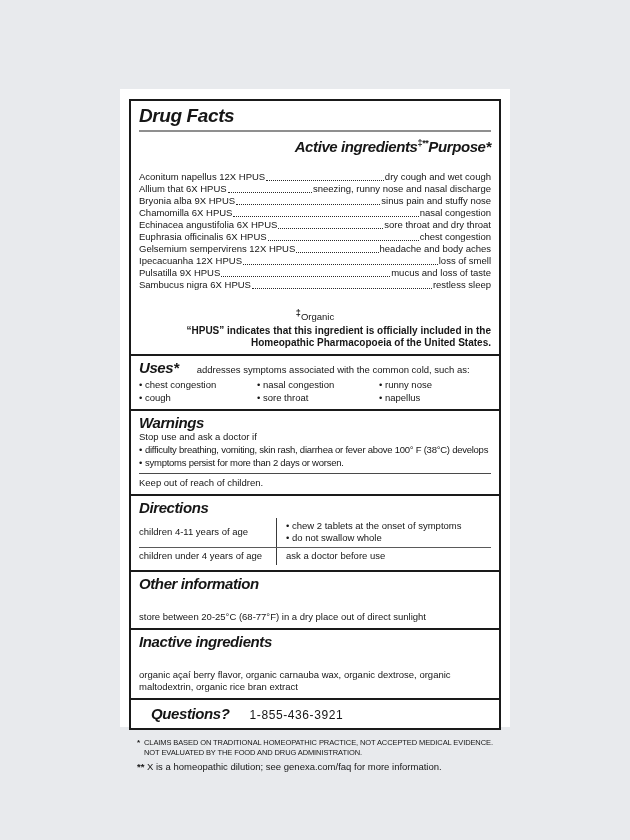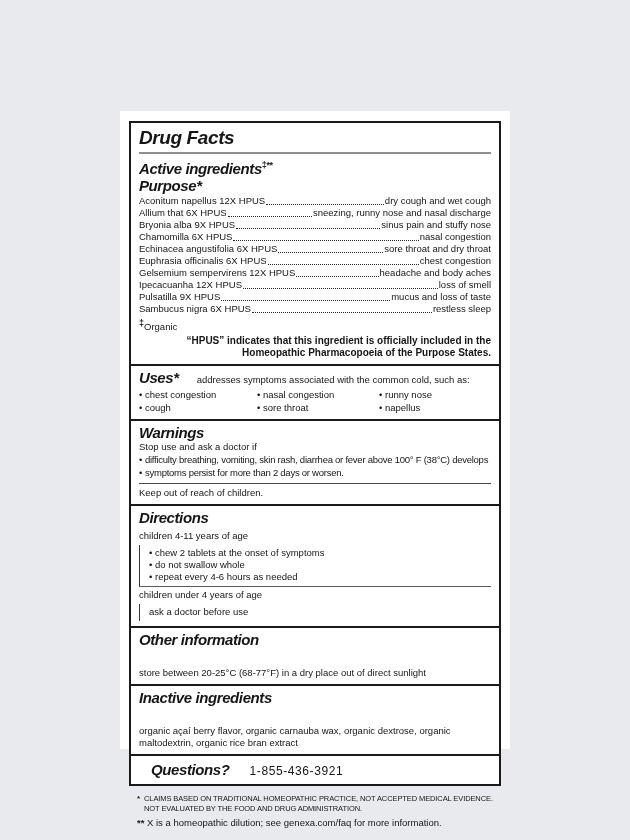--- a/index.html
+++ b/index.html
@@ -5,21 +5,21 @@
   * { margin:0; padding:0; box-sizing:border-box; }
   html,body { width:630px; height:840px; }
   body {
     background:#e8eaed;
     font-family:"Liberation Sans", sans-serif;
     color:#161616;
     position:relative;
     -webkit-font-smoothing:antialiased;
   }
   .card {
-    position:absolute; left:120px; top:111px;
+    position:absolute; left:120px; top:89px;
     width:390px; height:638px;
     background:#ffffff;
   }
   .box {
     margin:10px 9px 0 9px;
     border:2.5px solid #1a1a1a;
     background:#ffffff;
   }
   .sec { padding:3px 8px 5px 8px; }
   .sec + .sec { border-top:2px solid #1a1a1a; }
@@ -31,42 +31,42 @@
   .gray-rule { margin:1px 8px 0 8px; border-top:2px solid #8f8f8f; }
   .h2 {
     font-size:15px; font-weight:bold; font-style:italic;
     letter-spacing:-0.4px; line-height:17px;
   }
   .sup { font-size:9px; font-weight:bold; font-style:normal; vertical-align:super; }
   .body { font-size:9.5px; line-height:12px; }
   .bold { font-weight:normal; }
 
   
-  .ai-header { display:flex; justify-content:flex-end; align-items:baseline; margin-bottom:1px;flex-direction:column; }
+  .ai-header { display:flex; justify-content:flex-end; align-items:baseline; margin-bottom:16px; }
   .ing-row { display:flex; align-items:flex-end; font-size:9.5px; line-height:12px; }
   .ing-name, .ing-purpose { white-space:nowrap; }
   .leader { flex:1; border-bottom:1.6px dotted #2a2a2a; margin:0 1px 2px 1px; min-width:8px; }
-  .organic { font-size:9.5px; line-height:13px; margin-top:2px; }
+  .organic { font-size:9.5px; line-height:13px; margin-top:16px;text-align:center; }
   .sup-b { font-size:9px; font-weight:bold; vertical-align:super; }
   .hpus { font-size:10px; line-height:12px; font-weight:bold; text-align:right; margin-top:2px; }
 
   
   .uses-head { display:flex; align-items:baseline; gap:18px; }
   .uses-grid { display:grid; grid-template-columns:118px 122px auto; margin-top:3px; row-gap:1px; }
   .u-item { font-size:9.5px; line-height:12px; }
   .u-item::before { content:"• "; }
 
   
   .w-bullet { margin-top:1px; letter-spacing:-0.25px; }
   .w-bullet::before { content:"• "; letter-spacing:0; }
   .thin-rule { border-top:1.5px solid #4a4a4a; margin:4px 0 3px 0; }
 
   
   .dir-table { margin-top:2px; }
-  .dir-row { display:flex; align-items:flex-start;flex-direction:column; }
+  .dir-row { display:flex; align-items:center; }
   .dir-left { width:137px; padding:2px 4px 3px 0; }
   .dir-right { flex:1; border-left:1.5px solid #3a3a3a; padding:2px 0 3px 9px; }
   .dir-row.row2 { border-top:1.5px solid #5a5a5a; }
   .d-bullet::before { content:"• "; }
 
   
   .sec-body { margin-top:19px; }
 
   
   .q-sec { display:flex; align-items:flex-end; gap:20px; padding-top:5px; padding-bottom:6px;padding-left:20px; }
@@ -146,21 +146,21 @@
       <div class="ing-row">
         <span class="ing-name">Sambucus nigra 6X HPUS</span>
         <span class="leader"></span>
         <span class="ing-purpose">restless sleep</span>
       </div>
 
       <div class="organic"><span class="sup-b">‡</span><span>Organic</span></div>
 
       <div class="hpus">
         <div>“HPUS” indicates that this ingredient is officially included in the</div>
-        <div>Homeopathic Pharmacopoeia of the Purpose States.</div>
+        <div>Homeopathic Pharmacopoeia of the United States.</div>
       </div>
     </div>
 
     <div class="sec">
       <div class="uses-head">
         <span class="h2">Uses*</span>
         <span class="body">addresses symptoms associated with the common cold, such as:</span>
       </div>
       <div class="uses-grid">
         <div class="u-item">chest congestion</div>
@@ -182,21 +182,20 @@
     </div>
 
     <div class="sec">
       <div class="h2">Directions</div>
       <div class="dir-table">
         <div class="dir-row">
           <div class="dir-left body">children 4-11 years of age</div>
           <div class="dir-right body">
             <div class="d-bullet">chew 2 tablets at the onset of symptoms</div>
             <div class="d-bullet">do not swallow whole</div>
-            <div class="d-bullet">repeat every 4-6 hours as needed</div>
           </div>
         </div>
         <div class="dir-row row2">
           <div class="dir-left body">children under 4 years of age</div>
           <div class="dir-right body">
             <div>ask a doctor before use</div>
           </div>
         </div>
       </div>
     </div>

